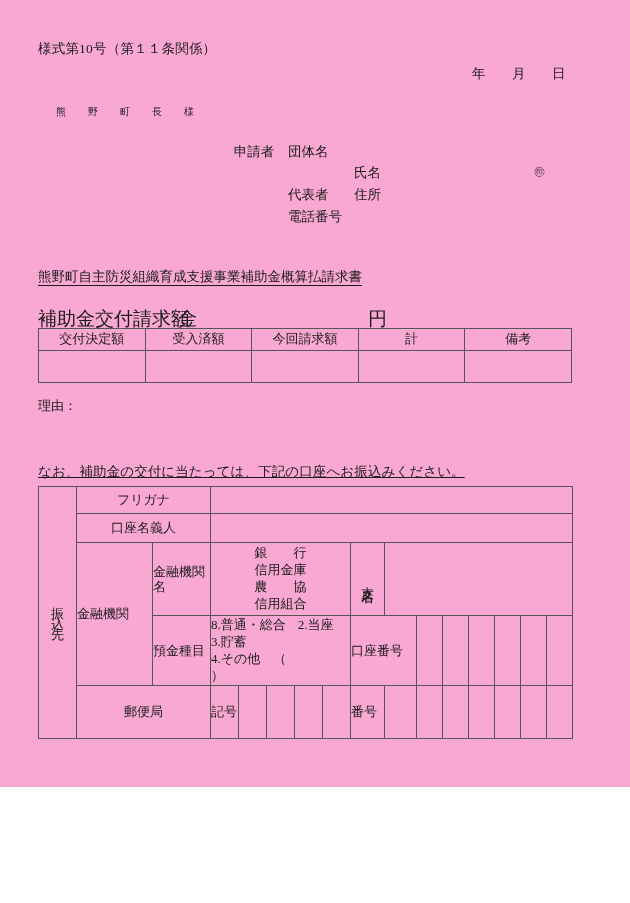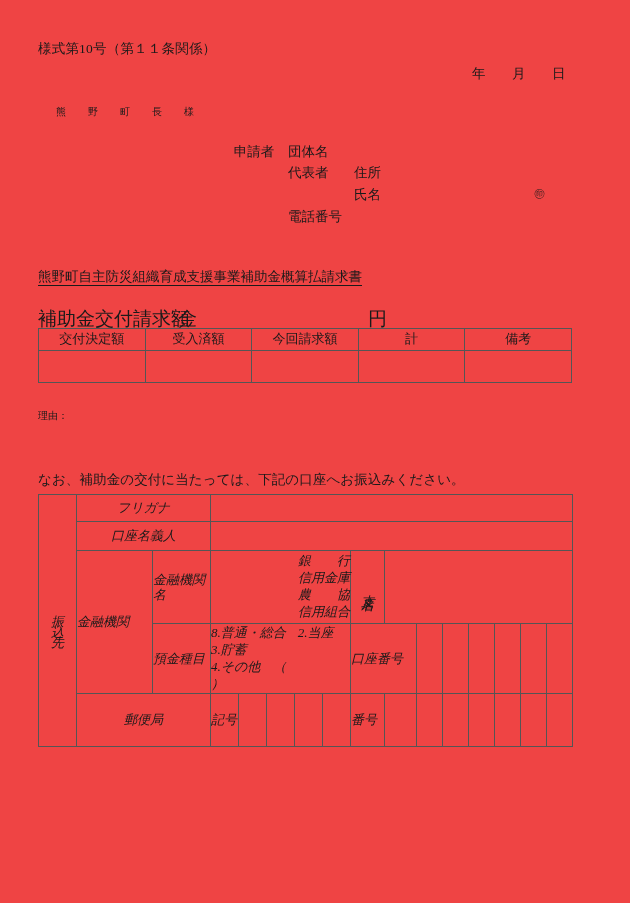--- a/index.html
+++ b/index.html
@@ -7,22 +7,22 @@
     padding: 0;
     background: #ffffff;
   }
   body {
     font-family: "Liberation Serif", "DejaVu Serif", serif;
     color: #1a1a1a;
   }
   .page {
     position: relative;
     width: 630px;
-    height: 903px;
-    background: #ef4444;
+    height: 787px;
+    background: #f9a8d4;
     overflow: hidden;
     box-sizing: border-box;
   }
   .content {
     position: absolute;
     left: 38px;
     top: 40px;
     width: 534px;
   }
 
@@ -114,42 +114,42 @@
     font-size: 13px;
     font-weight: normal;
     text-align: center;
     padding: 0;
   }
   table.amt th { height: 21px; }
   table.amt td { height: 31px; }
 
   
   .reason {
-    margin-top: 26px;
-    font-size: 10px;
+    margin-top: 14px;
+    font-size: 13px;
   }
   .note-line {
     margin-top: 48px;
     font-size: 13.5px;
     letter-spacing: 0.1px;
+    text-decoration: underline;
   }
 
   
   table.bank {
     margin-top: 5px;
     border-collapse: collapse;
     width: 534px;
     table-layout: fixed;
   }
   table.bank td {
     border: 1px solid #555;
     font-size: 13px;
     padding: 0;
     vertical-align: middle;
-    font-style: italic;
   }
   .vtxt {
     writing-mode: vertical-rl;
     text-orientation: upright;
     letter-spacing: 10px;
     margin: 0 auto;
     display: block;
     text-align: center;
     line-height: 1;
   }
@@ -161,21 +161,21 @@
     display: block;
     text-align: center;
     line-height: 1;
   }
   .c-center { text-align: center; }
   .stack {
     text-align: left;
     line-height: 1.18;
   }
   .bank-types {
-    text-align: right;
+    text-align: center;
     line-height: 1.3;
     padding-right: 4px;
   }
   .bank-types div.spread {
     letter-spacing: 0;
   }
   .depo-opts {
     line-height: 1.32;
     padding-left: 4px;
     font-size: 12.5px;
@@ -198,24 +198,24 @@
 
     <div class="addressee">
       <span>熊　野　町　長</span><span class="gap"></span><span>様</span>
     </div>
 
     <div class="applicant">
       <div class="row">
         <span class="lbl-a">申請者</span><span>団体名</span>
       </div>
       <div class="row">
-        <span class="indent-1"></span><span class="lbl-b">代表者</span><span>住所</span>
+        <span class="indent-1"></span><span class="lbl-b"></span><span>氏名</span><span class="seal">㊞</span>
       </div>
       <div class="row">
-        <span class="indent-1"></span><span class="lbl-b"></span><span>氏名</span><span class="seal">㊞</span>
+        <span class="indent-1"></span><span class="lbl-b">代表者</span><span>住所</span>
       </div>
       <div class="row">
         <span class="indent-1"></span><span>電話番号</span>
       </div>
     </div>
 
     <div class="doc-title">
       <span>熊野町自主防災組織育成支援事業補助金概算払請求書</span>
     </div>
 

